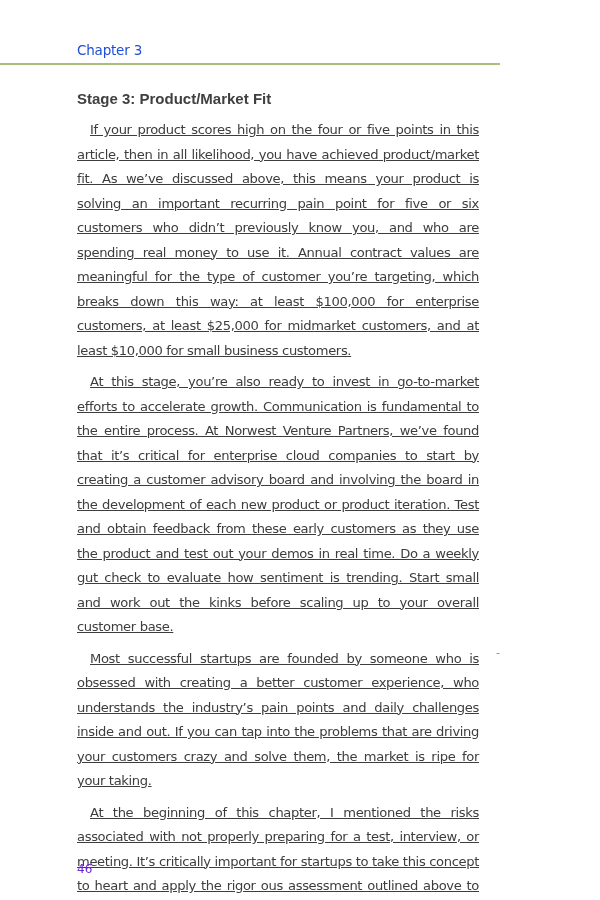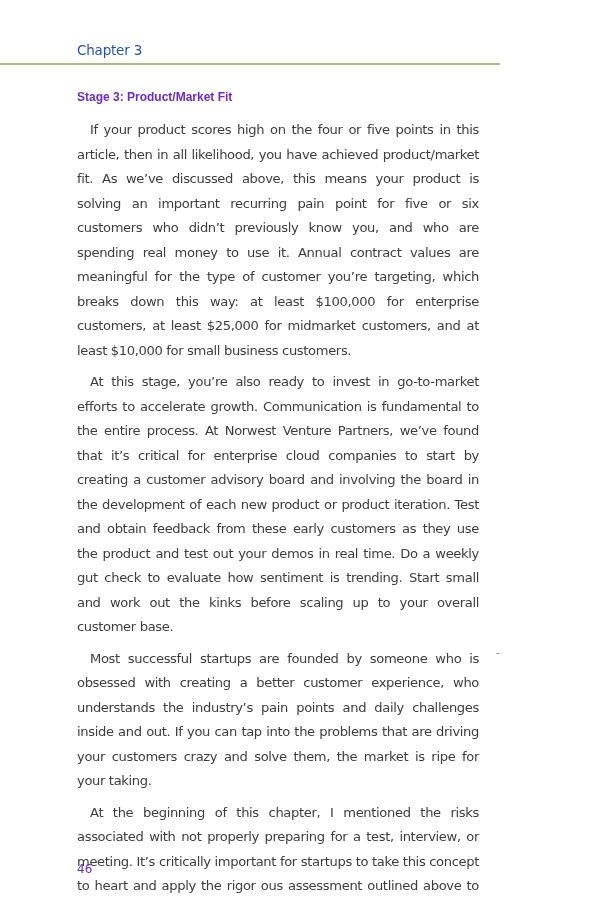--- a/index.html
+++ b/index.html
@@ -10,27 +10,27 @@
   .chapter {
     position: absolute; left: 77px; top: 42px;
     font-size: 13.5px; color: #1d4ed8; font-family: "DejaVu Sans", sans-serif;
     letter-spacing: -0.2px;
   }
   .rule {
     position: absolute; left: 0; top: 63px; width: 500px; height: 2px; background: #a8bf7a;
   }
   .heading {
     position: absolute; left: 77px; top: 90px;
-    font-family: "Liberation Sans", sans-serif; font-weight: bold; font-size: 12px; color: #6d28d9;
+    font-family: "Liberation Sans", sans-serif; font-weight: bold; font-size: 15px; color: #404040;
   }
   .body {
     position: absolute; left: 77px; top: 118px; width: 410px;
     font-size: 13.1px; line-height: 24.5px; color: #3d3d3d; letter-spacing: -0.35px;
   }
-  .body p { margin: 0 8px 7px 0; text-indent: 13px; text-align: justify; }
+  .body p { margin: 0 8px 7px 0; text-indent: 13px; text-align: justify; text-decoration: underline; }
   .hyphen-mark {
     position: absolute; left: 496px; top: 646px; font-size: 11px; color: #888;
   }
   .page-num {
     position: absolute; left: 77px; top: 834px; font-size: 12px; color: #6d28d9; margin-top: 28px;
   }
 </style>
 </head>
 <body>
 

